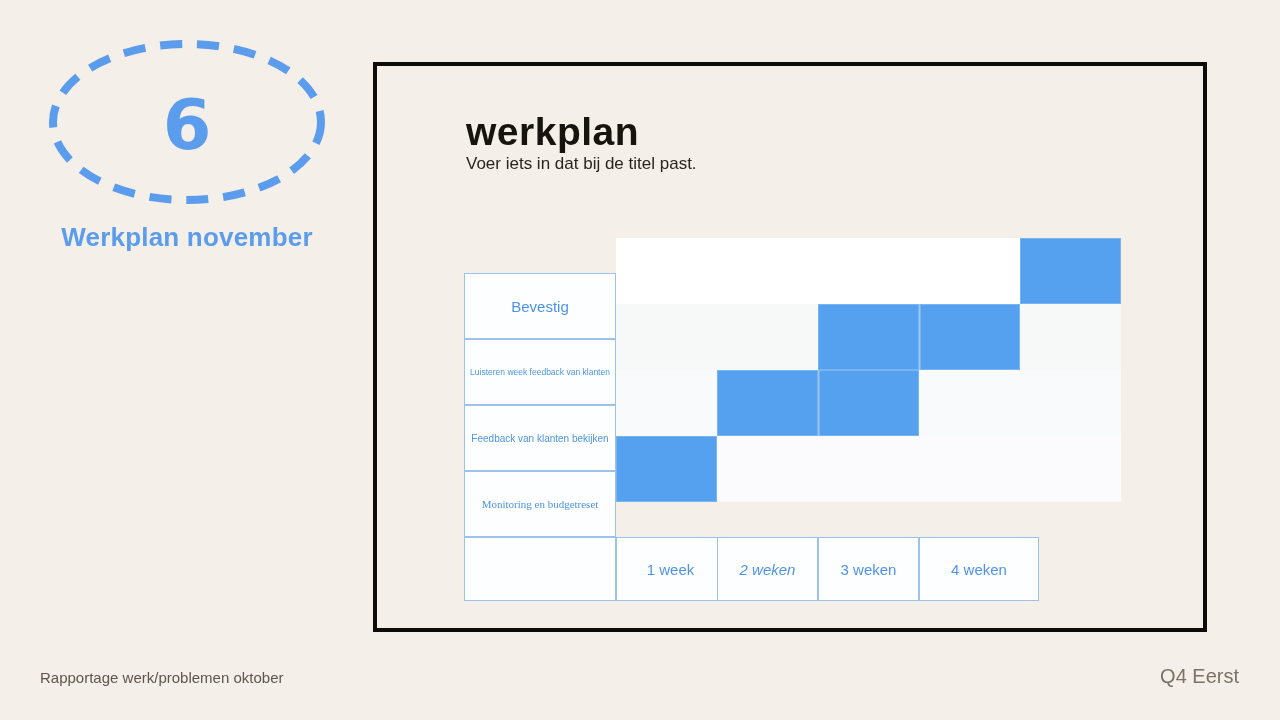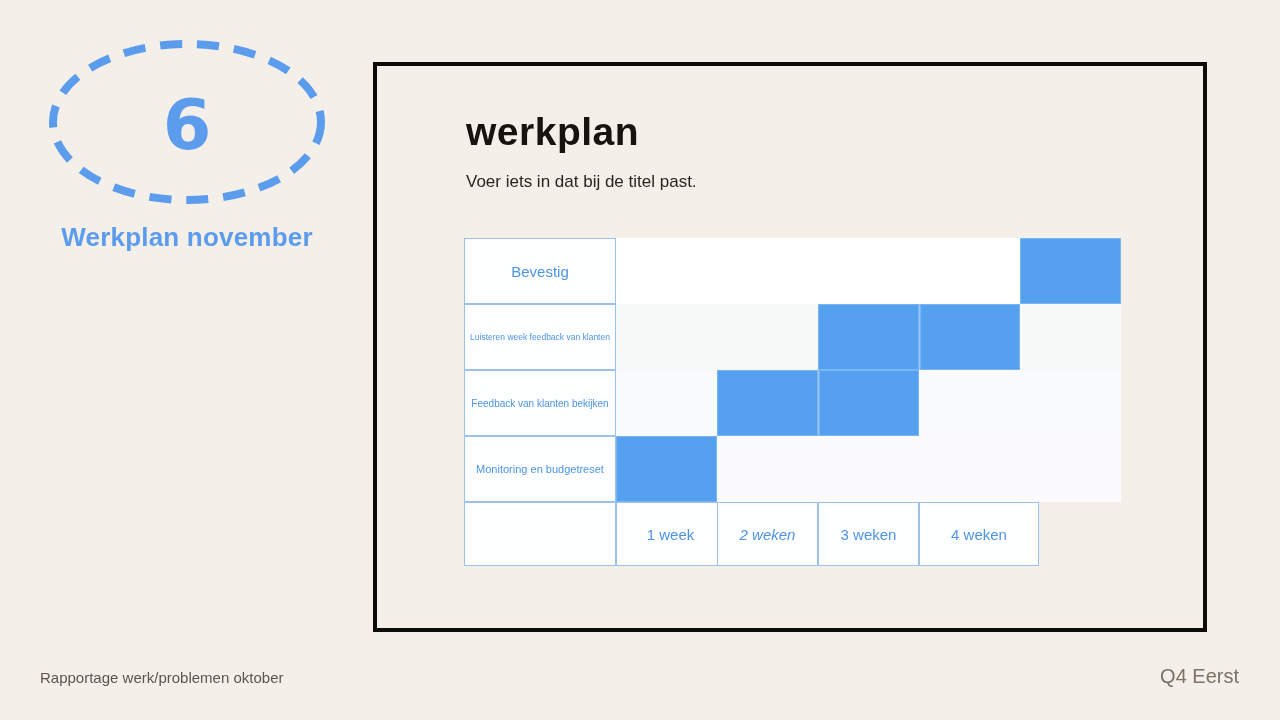--- a/index.html
+++ b/index.html
@@ -37,42 +37,43 @@
     width: 834px; height: 570px;
     border: 4px solid #0e0c09;
     background: #f4efe8;
   }
   .card-title {
     position: absolute; left: 89px; top: 44px;
     font-size: 39px; font-weight: bold; color: #17130f;
     letter-spacing: 0.5px;
   }
   .card-subtitle {
-    position: absolute; left: 89px; top: 106px;
+    position: absolute; left: 89px; top: 88px;
     font-size: 17px; color: #2a2521;
   }
 
   
   .gantt {
     position: absolute; left: 87px; top: 172px;
     width: 657px; height: 328px;
   }
   .gcell {
     position: absolute;
     border: 1px solid #9cc2ea;
     background: #fdfeff;
     display: flex; align-items: center; justify-content: center;
     text-align: center;
     color: #4e94e6;
+    margin-top: 35px;
   }
   .glabel { left: 0; width: 152px; height: 66px; }
   .glabel.r0 { top: 0;   font-size: 15px; }
   .glabel.r1 { top: 66px;  font-size: 8.5px; white-space: nowrap; }
   .glabel.r2 { top: 132px; font-size: 10px;  white-space: nowrap; }
-  .glabel.r3 { top: 198px; font-size: 11px;  white-space: nowrap; }
+  .glabel.r3 { top: 198px; font-size: 11px;  white-space: nowrap; font-family: Liberation Serif, serif; }
 
   .gbodyrow { position: absolute; left: 152px; width: 505px; height: 66px; }
   .gbodyrow.r0 { top: 0;    background: #ffffff; }
   .gbodyrow.r1 { top: 66px;  background: #f7f8f8; }
   .gbodyrow.r2 { top: 132px; background: #f9fafb; }
   .gbodyrow.r3 { top: 198px; background: #fbfafc; }
 
   .gbar {
     position: absolute; width: 101px; height: 66px;
     box-shadow: inset 0 0 0 1px rgba(255,255,255,0.22);

